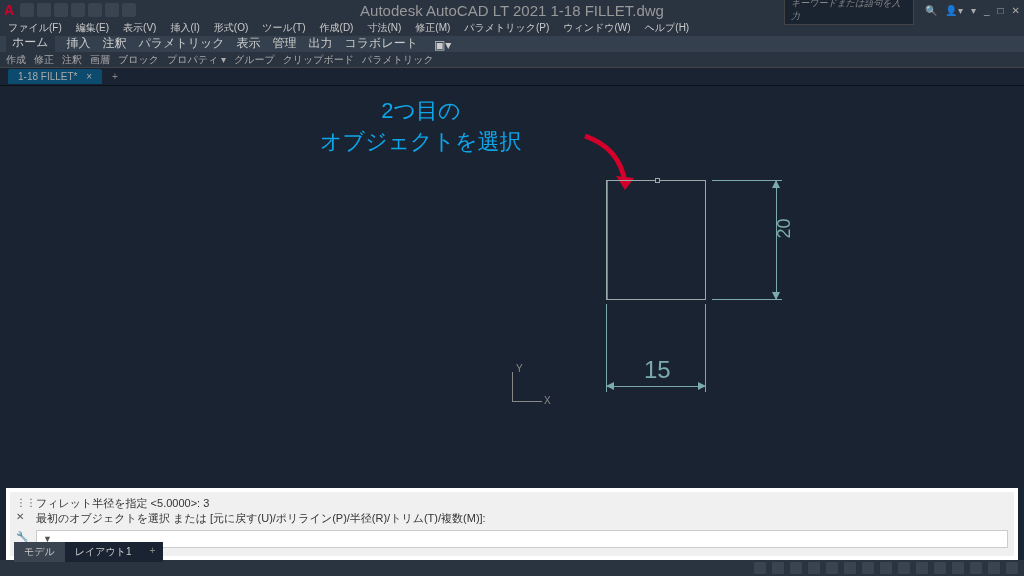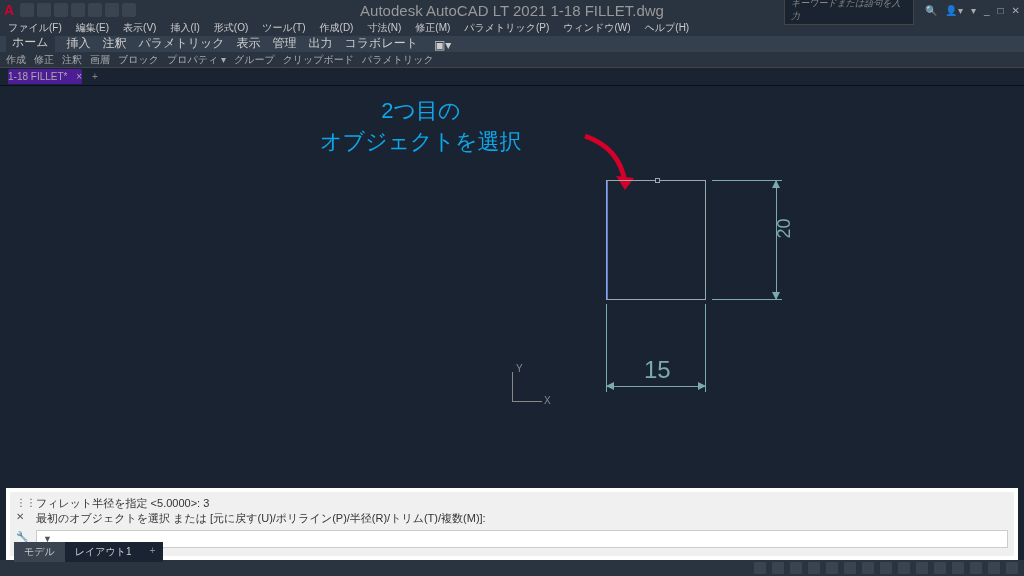--- a/index.html
+++ b/index.html
@@ -13,21 +13,21 @@
 .color-dots{display:flex;gap:2px;margin-left:4px}
 .dot{width:10px;height:10px;border-radius:50%}
 .title-center{position:absolute;left:50%;transform:translateX(-50%);color:#999;font-size:15px}
 .search-box{position:absolute;right:110px;background:#1a2330;border:1px solid #444;padding:1px 6px;color:#888;font-size:9px;font-style:italic;width:130px}
 .win-controls{position:absolute;right:4px;display:flex;gap:8px;font-size:10px;color:#aaa}
 .menubar{height:16px;background:#2a3340;display:flex;padding:0 8px;gap:14px;font-size:10px;color:#ccc;align-items:center}
 .ribbon-tabs{height:16px;background:#34404d;display:flex;padding:0 6px;gap:12px;font-size:12px;color:#ccc;align-items:flex-end}
 .ribbon-tab.active{background:#2a3340;padding:1px 6px}
 .ribbon-panels{height:16px;background:#2a3340;display:flex;padding:0 6px;gap:8px;font-size:10px;color:#aaa;align-items:center;border-bottom:1px solid #444}
 .doc-tabs{height:18px;background:#1a2332;display:flex;align-items:center;padding:0 8px;font-size:10px;color:#aaa;border-bottom:1px solid #0a1018}
-.doc-tab{background:#4c1d95;padding:2px 0;border-radius:2px 2px 0 0;margin-right:4px}
+.doc-tab{background:#0c4a6e;padding:2px 10px;border-radius:2px 2px 0 0;margin-right:4px}
 .doc-tabs .plus{padding:2px 6px;color:#888}
 .canvas{position:absolute;top:86px;left:0;right:0;bottom:120px;background:#1a2332}
 .annotation{position:absolute;top:10px;left:320px;font-size:22px;color:#0ea5e9;text-align:center;line-height:1.4}
 .arrow{position:absolute;top:42px;left:580px}
 .rect{position:absolute;top:94px;left:606px;width:100px;height:120px;border:1px solid #9aa}
 .rect-left{position:absolute;left:0;top:0;bottom:0;width:1px;background:#5577ff}
 .grip{position:absolute;top:-3px;left:48px;width:5px;height:5px;background:#1a2332;border:1px solid #9aa}
 .dim-v{position:absolute;top:94px;left:770px;height:120px}
 .dim-v-line{position:absolute;left:6px;top:0;bottom:0;width:1px;background:#7caca9}
 .dim-v-ext1{position:absolute;top:0;left:-58px;width:70px;height:1px;background:#7caca9}

